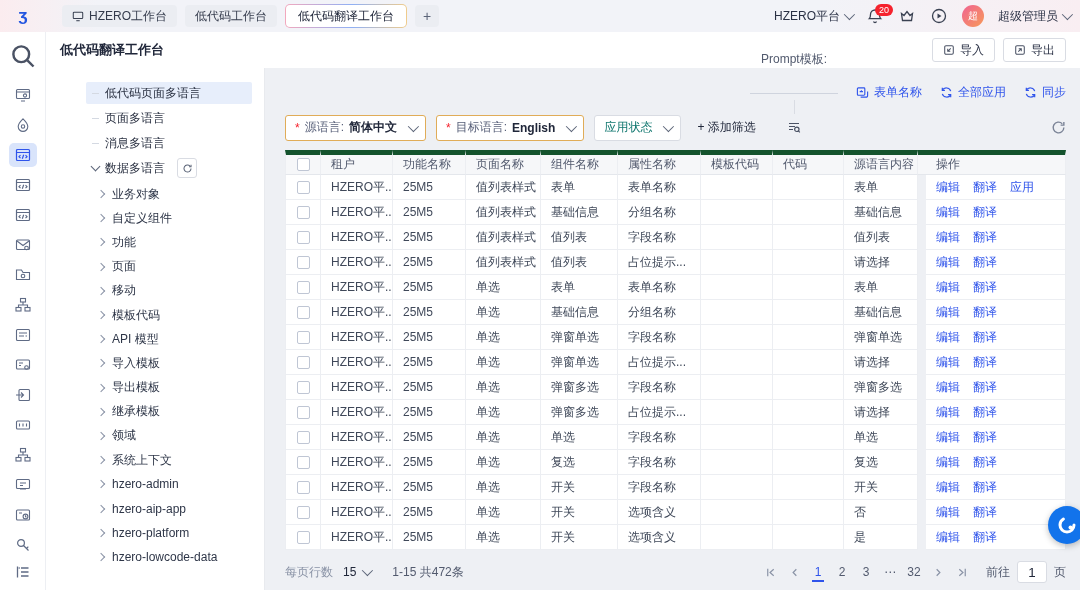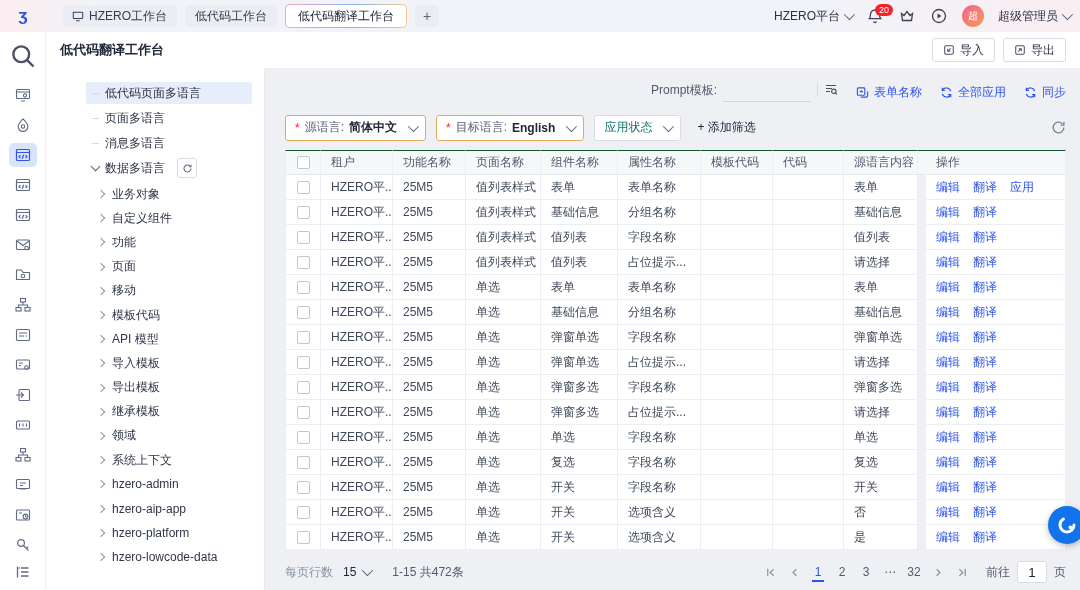--- a/index.html
+++ b/index.html
@@ -70,21 +70,21 @@
     display:flex; align-items:center; justify-content:center; color:#5b6478; cursor:pointer; }
   .refresh-box svg { width:11px; height:11px; }
   .tree-child { height:24.2px; display:flex; align-items:center; gap:8px; padding-left:12px;
     color:#2e3648; cursor:pointer; white-space:nowrap; }
   .tree-child .rt { width:6px; height:6px; border-right:1.2px solid #8a93a6; border-top:1.2px solid #8a93a6;
     transform:rotate(45deg); flex:0 0 6px; }
 
   
   .main { flex:1; background:#eef0f4; padding:12px 14px 0 20px; display:flex; flex-direction:column; min-width:0; }
   .prompt-row { display:flex; align-items:center; justify-content:flex-end; gap:18px; height:24px; color:#525a6e; }
-  .prompt-field { display:flex; align-items:flex-start; gap:6px; }
+  .prompt-field { display:flex; align-items:center; gap:6px;flex-direction:column; }
   .prompt-input { width:88px; height:20px; border:none; border-bottom:1px solid #cfd4de; background:transparent; outline:none; }
   .prompt-sep { width:1px; height:14px; background:#d9dce3; }
   .icon-sm { width:14px; height:14px; color:#4a5264; }
   .link-btn { display:flex; align-items:center; gap:5px; color:#2f54eb; cursor:pointer; white-space:nowrap; }
   .link-btn svg { width:13px; height:13px; }
 
   .filter-row { display:flex; align-items:center; gap:10px; margin-top:10px; height:27px; }
   .chip { height:26px; border:1px solid #e0ac58; border-radius:3px; background:#fff; padding:0 9px;
     display:flex; align-items:center; gap:5px; cursor:pointer; white-space:nowrap; }
   .chip.plain { border-color:#d9dce3; color:#0f766e; }
@@ -93,21 +93,21 @@
   .chip .val { color:#20273a; font-weight:bold; }
   .chip .chev { margin-left:6px; }
   .add-filter { color:#20273a; cursor:pointer; margin-left:6px; white-space:nowrap; }
   .filter-refresh { margin-left:auto; color:#7a8396; width:15px; height:15px; cursor:pointer; }
 
   
   .table { margin-top:9px; }
   .tr { display:flex; height:25px; }
   .td { border-right:1px solid #eceef2; border-bottom:1px solid #eceef2; background:#fff;
     display:flex; align-items:center; padding:0 10px; overflow:hidden; white-space:nowrap; }
-  .thead .td { background:#f6f7f9; color:#525a6e; border-bottom:1px solid #e4e7ec; border-top:1px solid #14532d; }
+  .thead .td { background:#f6f7f9; color:#525a6e; border-bottom:1px solid #e4e7ec; border-top:5px solid #14532d; }
   .col-check { flex:0 0 36px; justify-content:center; padding:0; border-left:1px solid #eceef2; }
   .col-tenant { flex:0 0 72px; } .col-func { flex:0 0 73px; } .col-page { flex:0 0 75px; }
   .col-comp { flex:0 0 77px; } .col-attr { flex:0 0 83px; } .col-tpl { flex:0 0 72px; }
   .col-code { flex:0 0 71px; } .col-src { flex:0 0 74px; }
   .col-gap { flex:0 0 8px; background:#eef0f4; border:none; padding:0; }
   .col-op { flex:1; gap:13px; }
   .cbx { width:13px; height:13px; border:1px solid #bfc6d4; border-radius:2px; background:#fff; cursor:pointer; }
   .op-link { color:#2f54eb; cursor:pointer; }
 
   

